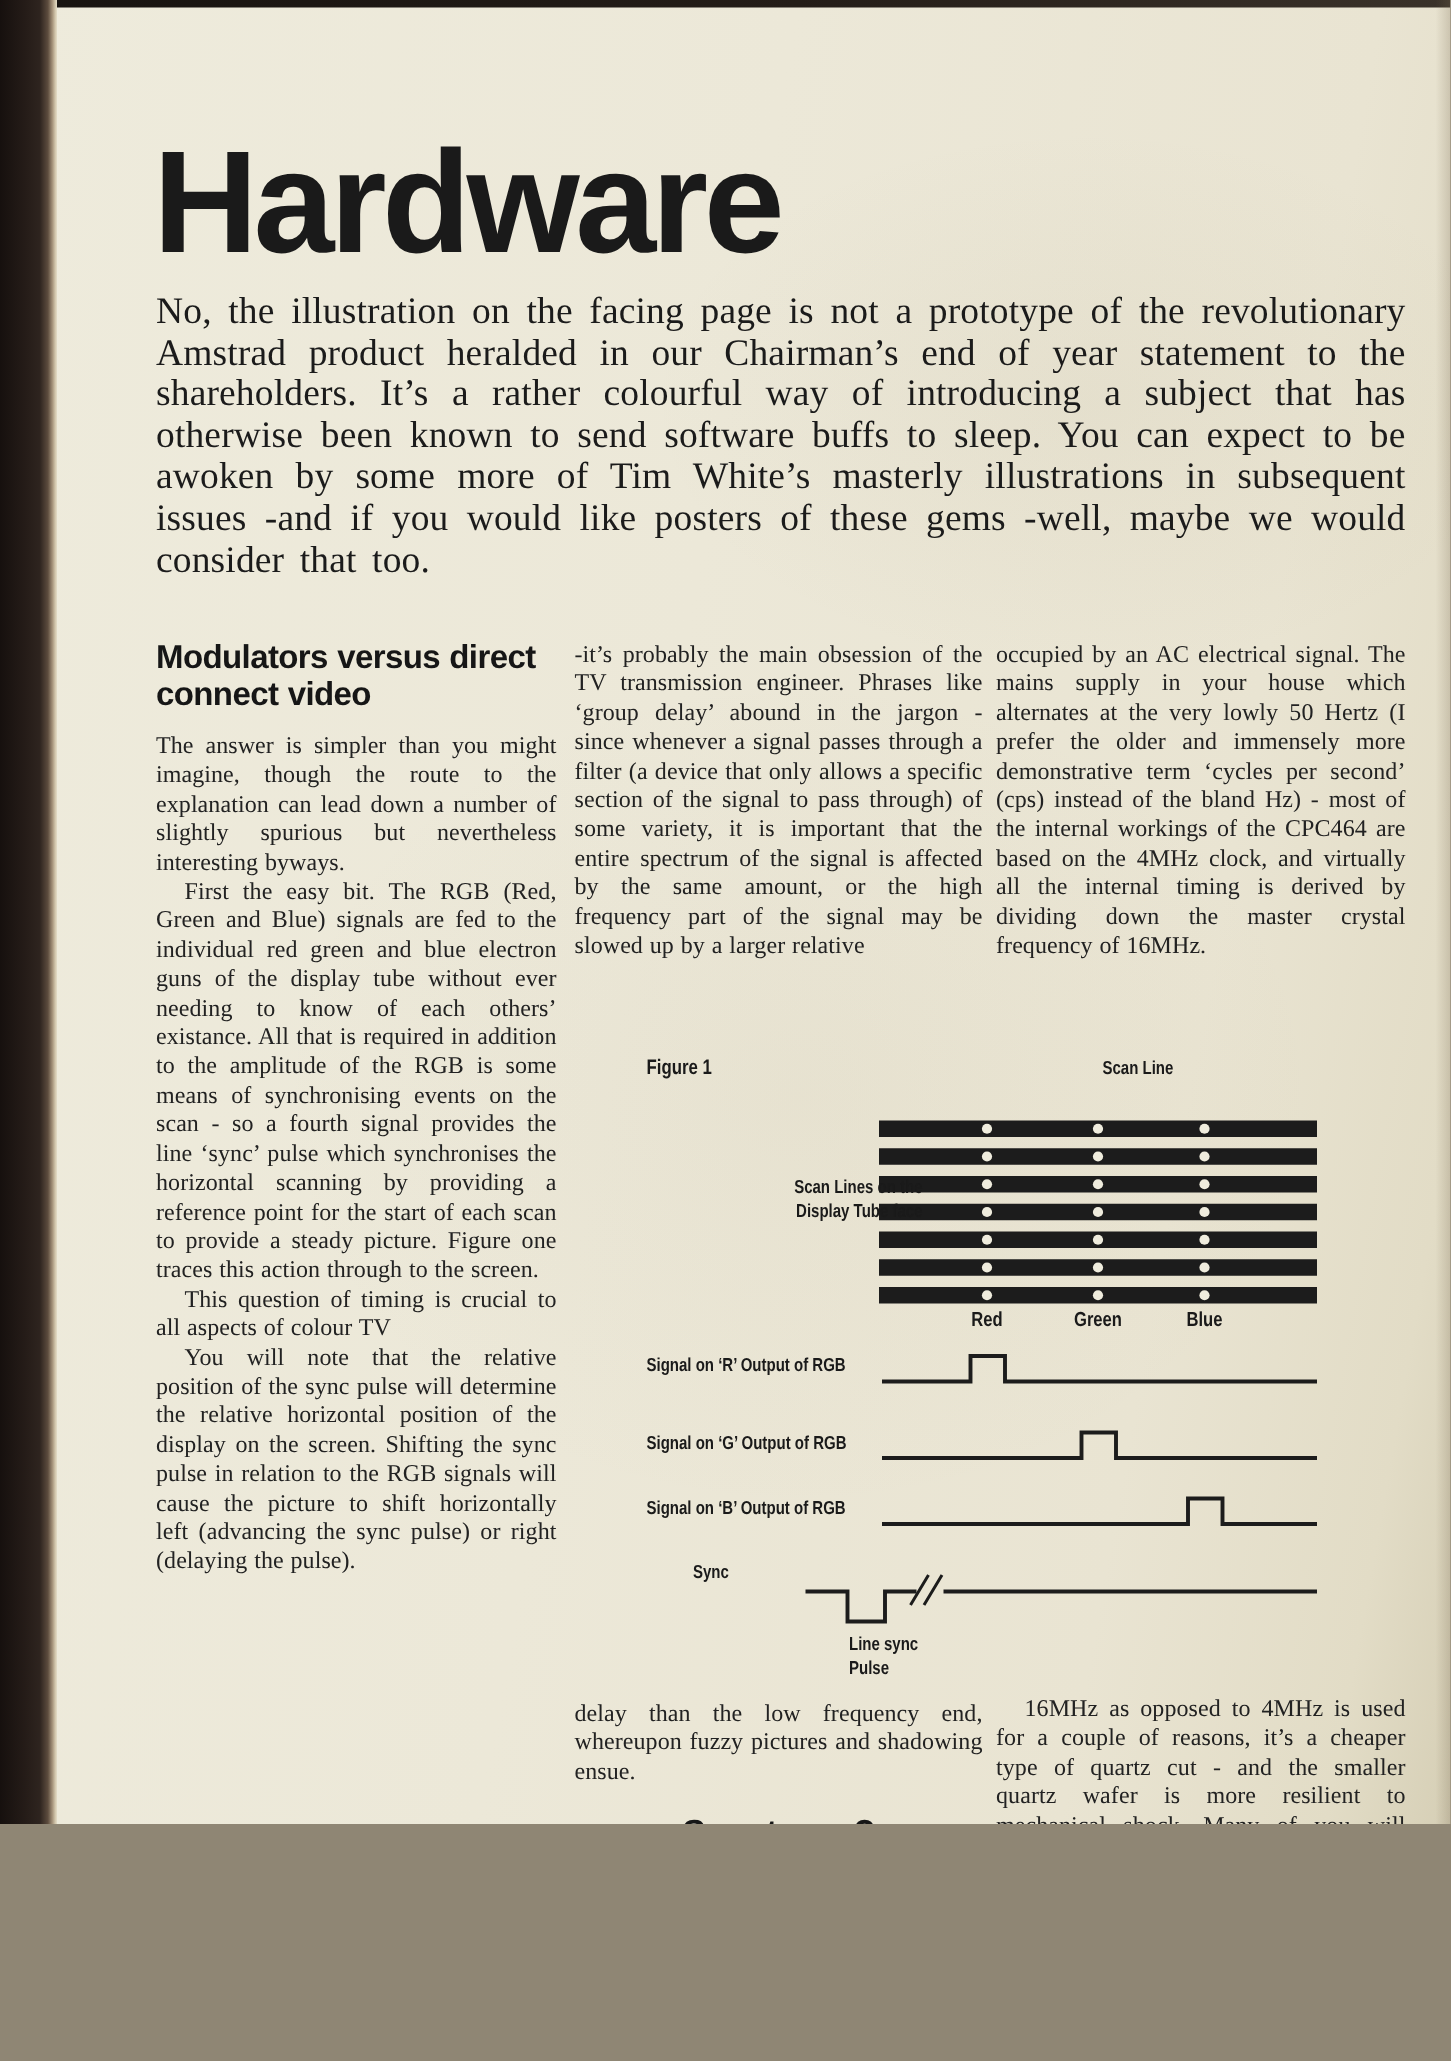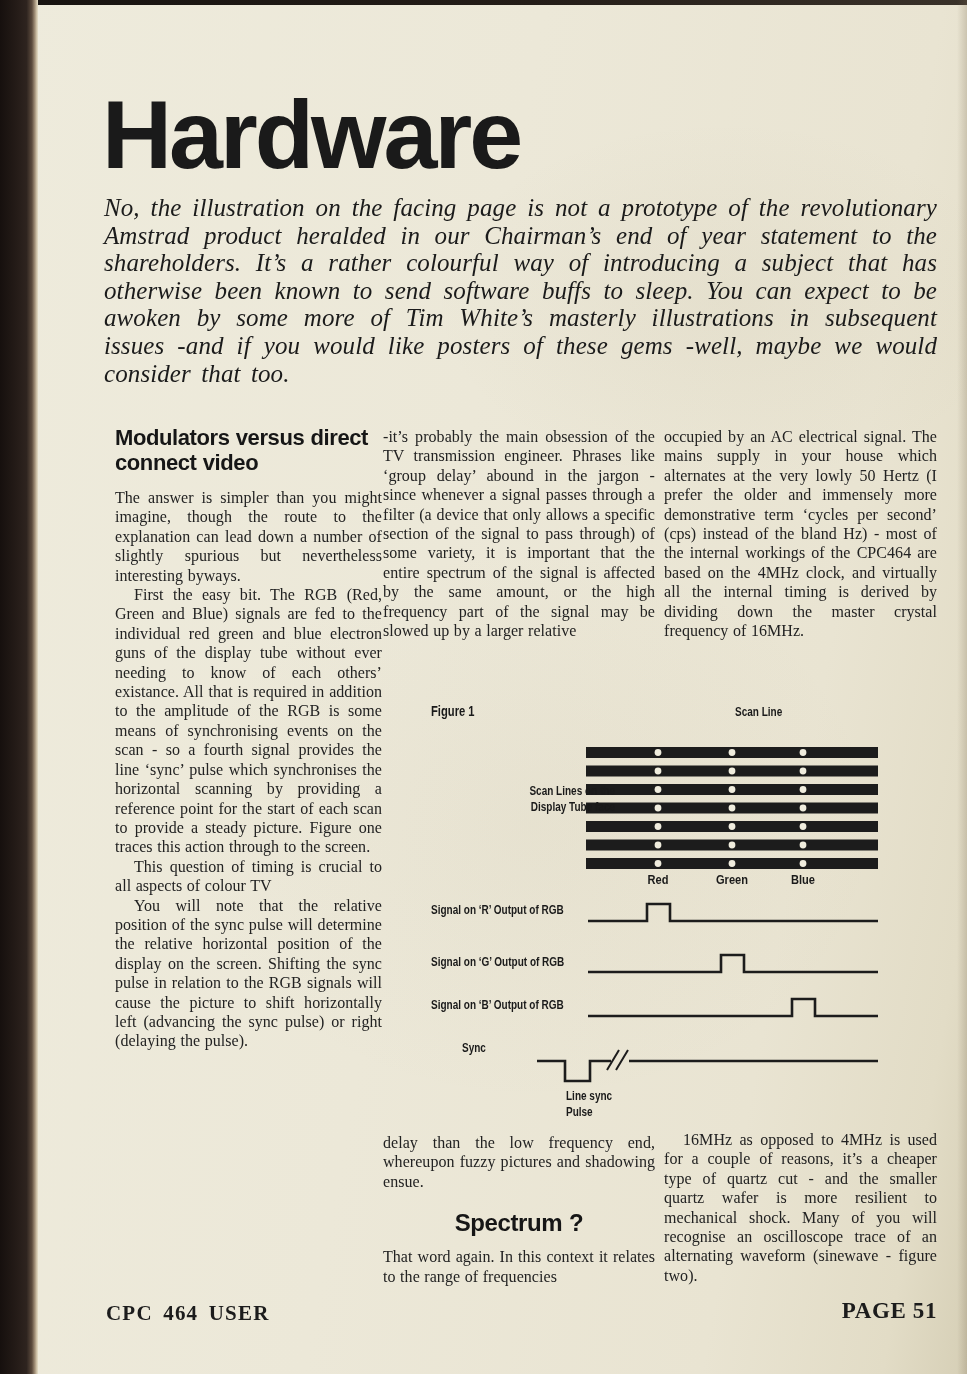--- a/index.html
+++ b/index.html
@@ -1,47 +1,47 @@
 <!DOCTYPE html>
 <html><head>
 <meta charset="utf-8">
 <style>
   html,body{margin:0;padding:0;background:#8f8674;}
   .page{
-    position:relative;width:967px;height:1374px;overflow:hidden;
+    position:relative;width:967px;height:1216px;overflow:hidden;
     font-family:"Liberation Serif",serif;color:#212121;
     background:
       radial-gradient(ellipse 420px 260px at 75% 22%, rgba(140,125,85,0.06), transparent 70%),
       radial-gradient(ellipse 500px 400px at 55% 60%, rgba(150,135,95,0.05), transparent 70%),
       linear-gradient(100deg,#eeebdc 0%,#ece8d8 45%,#e9e4d2 78%,#e2dcc6 93%,#d6cfb6 100%);
   }
   .edge-top{position:absolute;left:0;top:0;width:100%;height:5px;
     background:linear-gradient(90deg,#171310 0%,#241d18 55%,#3a322a 100%);}
   .edge-left{position:absolute;left:0;top:0;width:38px;height:100%;
     background:linear-gradient(90deg,#16100e 0%,#251c18 45%,#2e241f 70%,#5d4c3e 84%,#a5937b 92%,#d3c7ad 97%,#e4ddc8 100%);}
   .edge-right{position:absolute;right:0;top:0;width:10px;height:100%;
     background:linear-gradient(90deg,rgba(120,105,80,0) 0%,rgba(120,105,80,0.25) 100%);}
 
   .page-title{
     position:absolute;left:102px;top:86px;
     font-family:"Liberation Sans",sans-serif;font-weight:bold;
     font-size:97px;line-height:97px;letter-spacing:-3px;color:#1a1a1a;
   }
   .intro{
     position:absolute;left:104px;top:194px;width:833px;
-    font-style:italic;font-size:25px;line-height:27.6px;
+    font-size:25px;line-height:27.6px;
     letter-spacing:0.1px;word-spacing:4px;text-align:justify;color:#1b1b1b;
   }
 
   .col{position:absolute;text-align:justify;font-size:16px;line-height:19.4px;
     letter-spacing:0.05px;word-spacing:0.5px;color:#222;}
   .col p{margin:0;}
   .col p + p{text-indent:19px;}
   .indent-first p:first-child{text-indent:19px;}
-  #col1{left:115px;top:425px;width:267px;}
+  #col1{left:104px;top:425px;width:267px;}
   #col2-top{left:383px;top:427px;width:272px;}
   #col2-bottom{left:383px;top:1133px;width:272px;}
   #col3-top{left:664px;top:427px;width:273px;}
   #col3-bottom{left:664px;top:1130px;width:273px;}
 
   .section-heading{
     font-family:"Liberation Sans",sans-serif;font-weight:bold;
     font-size:22px;line-height:25px;letter-spacing:-0.4px;color:#161616;
     text-align:left;margin:0 0 13px 0;
   }

